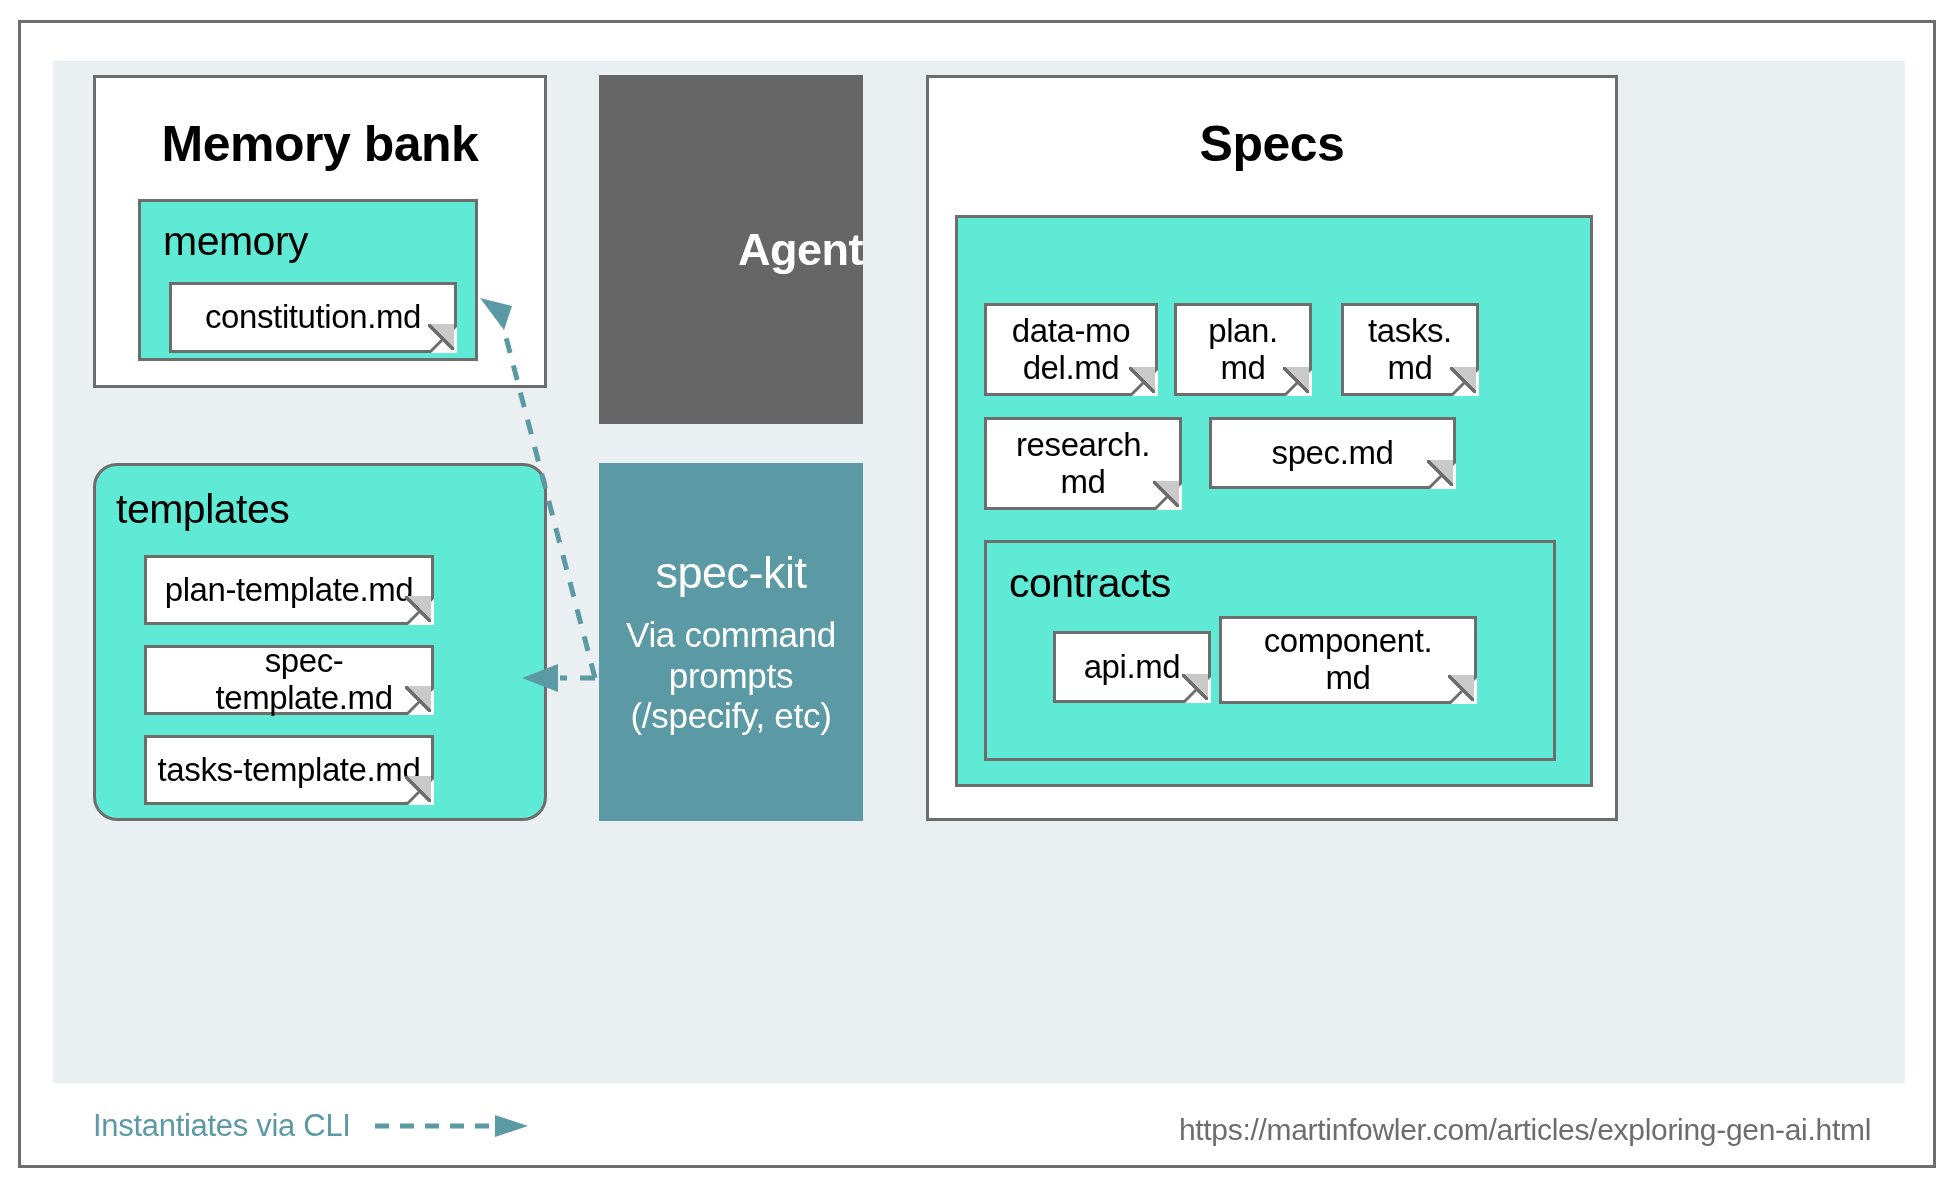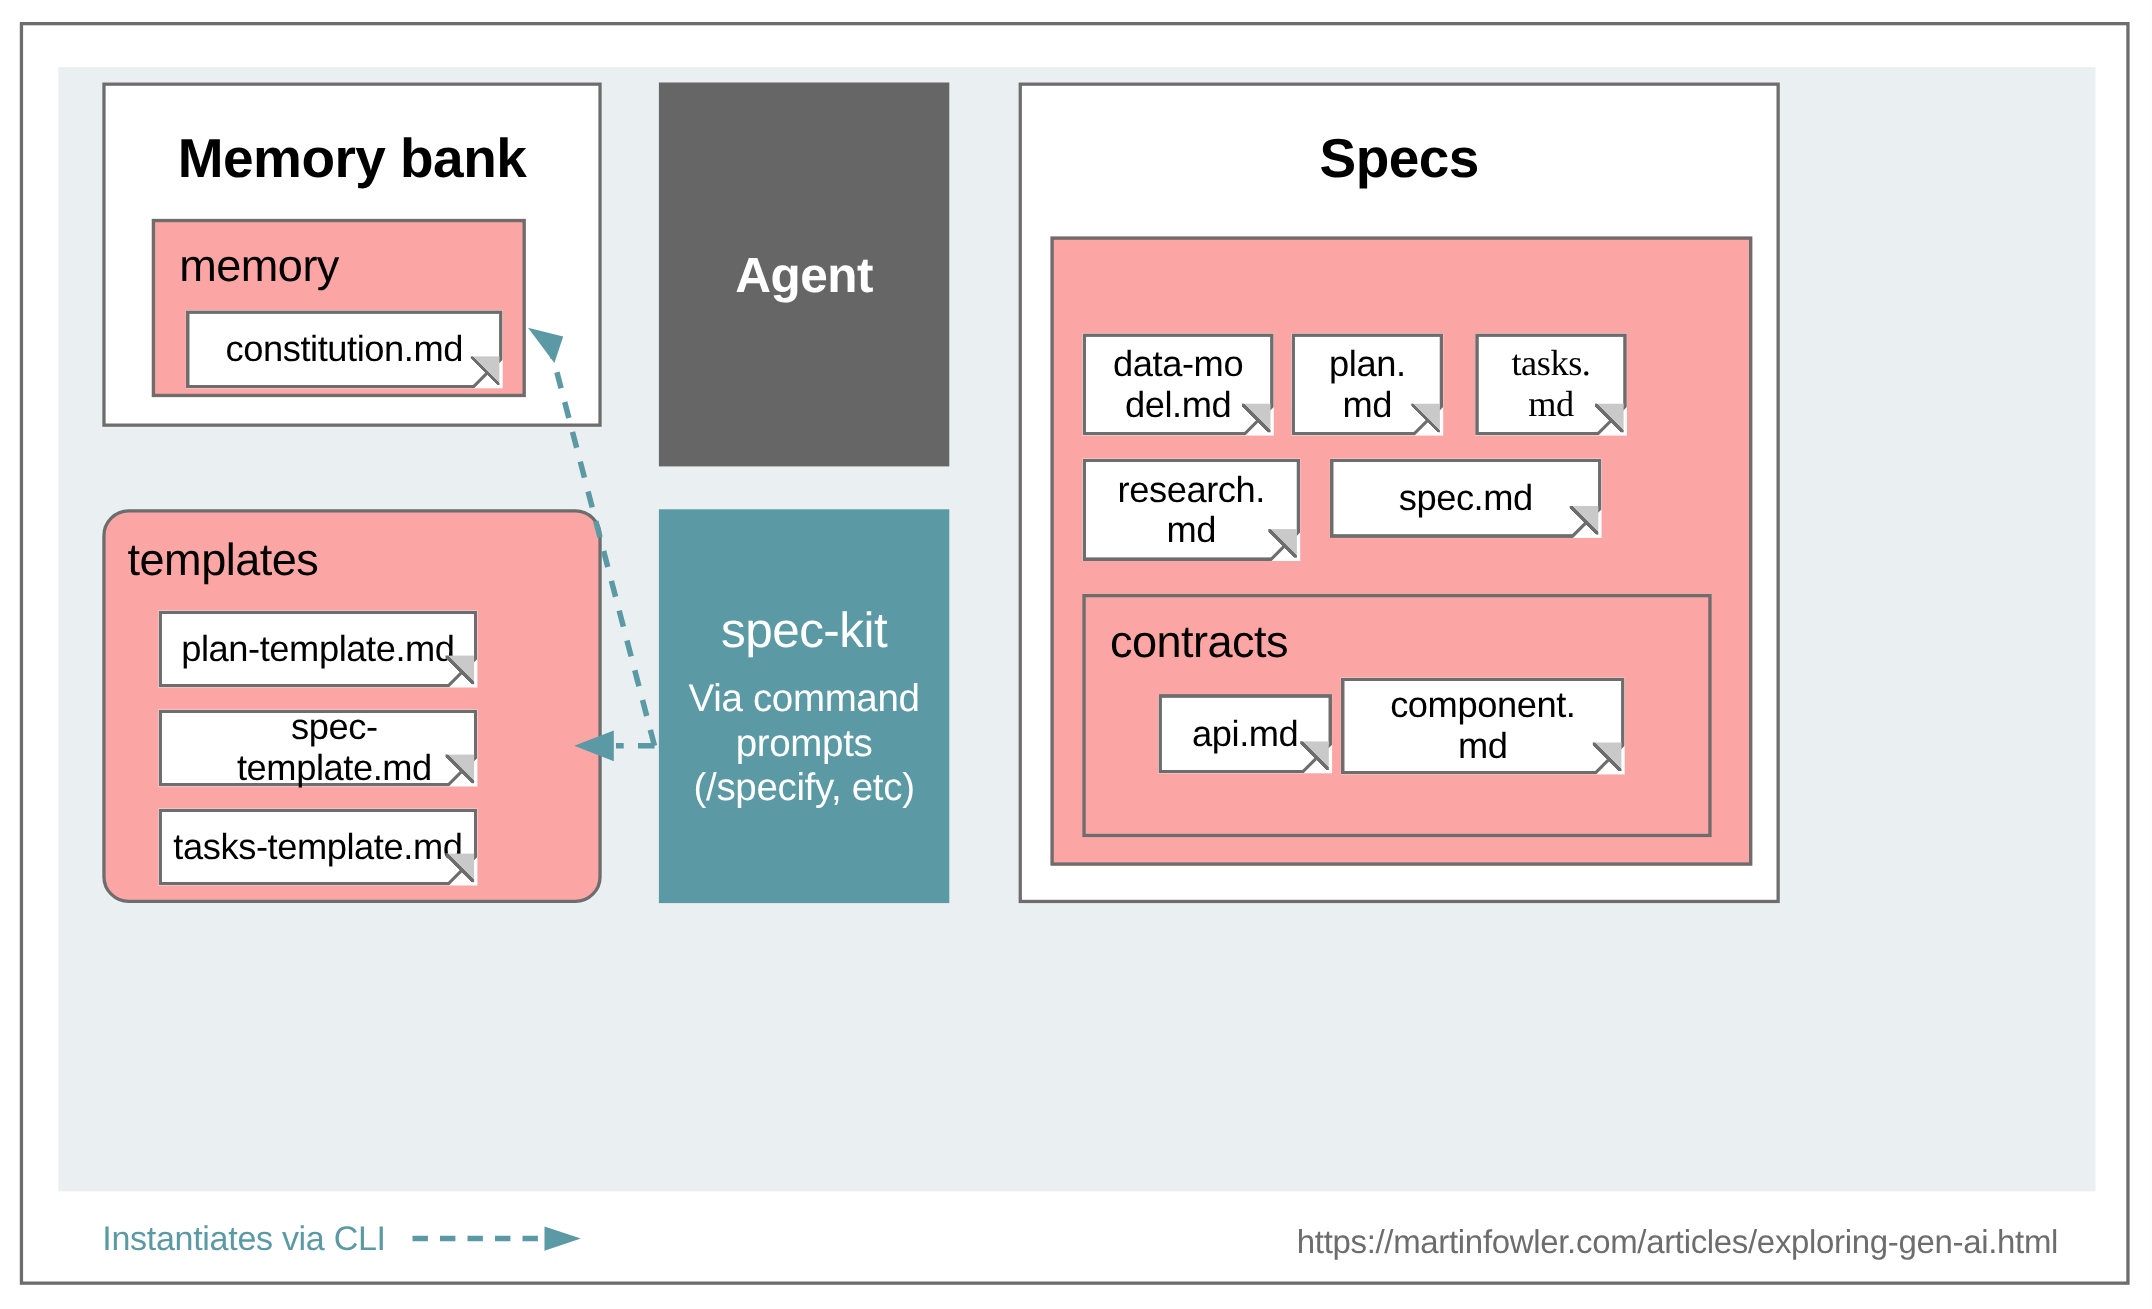--- a/index.html
+++ b/index.html
@@ -37,21 +37,21 @@
     box-sizing: border-box;
   }
 
   
   .group-box {
     position: absolute;
     border: 3px solid #6d6d6d;
     box-sizing: border-box;
   }
   .group-white { background: #ffffff; }
-  .group-tint  { background: #fca5a5; }
+  .group-tint  { background: #5eead4; }
 
   .group-title-center {
     text-align: center;
     font-weight: bold;
     color: #000000;
     font-size: 50px;
     letter-spacing: -0.5px;
   }
   .group-title-left {
     text-align: left;
@@ -119,20 +119,21 @@
     box-sizing: border-box;
     display: flex;
     flex-direction: column;
     align-items: center;
     justify-content: center;
     color: #ffffff;
     text-align: center;
   }
   #agent-block {
     background: #666666;
+    align-items: flex-end;
   }
   #agent-block .block-title {
     font-size: 45px;
     font-weight: bold;
     letter-spacing: -0.5px;
   }
   #speckit-block {
     background: #5b9aa5;
   }
   #speckit-block .block-title {
@@ -257,21 +258,21 @@
         <span class="doc-shape"></span>
         <span class="doc-face"></span>
         <span class="doc-label" style="white-space:pre-line;">plan.
 md</span>
         <span class="doc-fold"></span>
       </div>
 
       <div class="doc-card" style="left:383px; top:85px; width:138px; height:93px;">
         <span class="doc-shape"></span>
         <span class="doc-face"></span>
-        <span class="doc-label" style="white-space:pre-line;font-family:Liberation Serif, serif;">tasks.
+        <span class="doc-label" style="white-space:pre-line;">tasks.
 md</span>
         <span class="doc-fold"></span>
       </div>
 
       <div class="doc-card" style="left:26px; top:199px; width:198px; height:93px;">
         <span class="doc-shape"></span>
         <span class="doc-face"></span>
         <span class="doc-label" style="white-space:pre-line;">research.
 md</span>
         <span class="doc-fold"></span>

